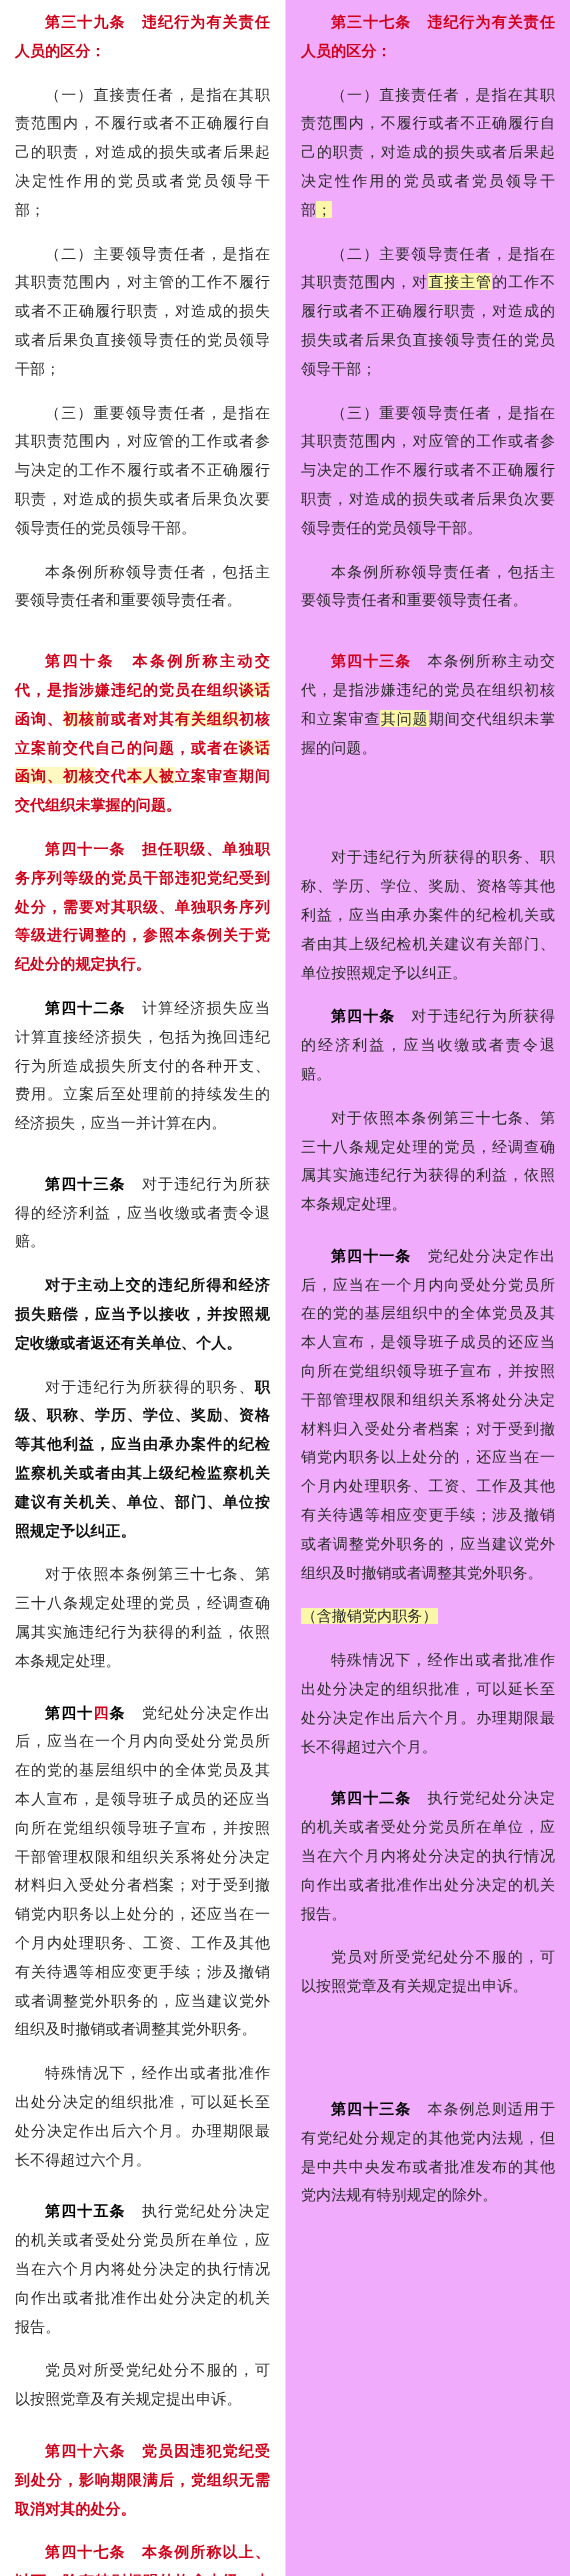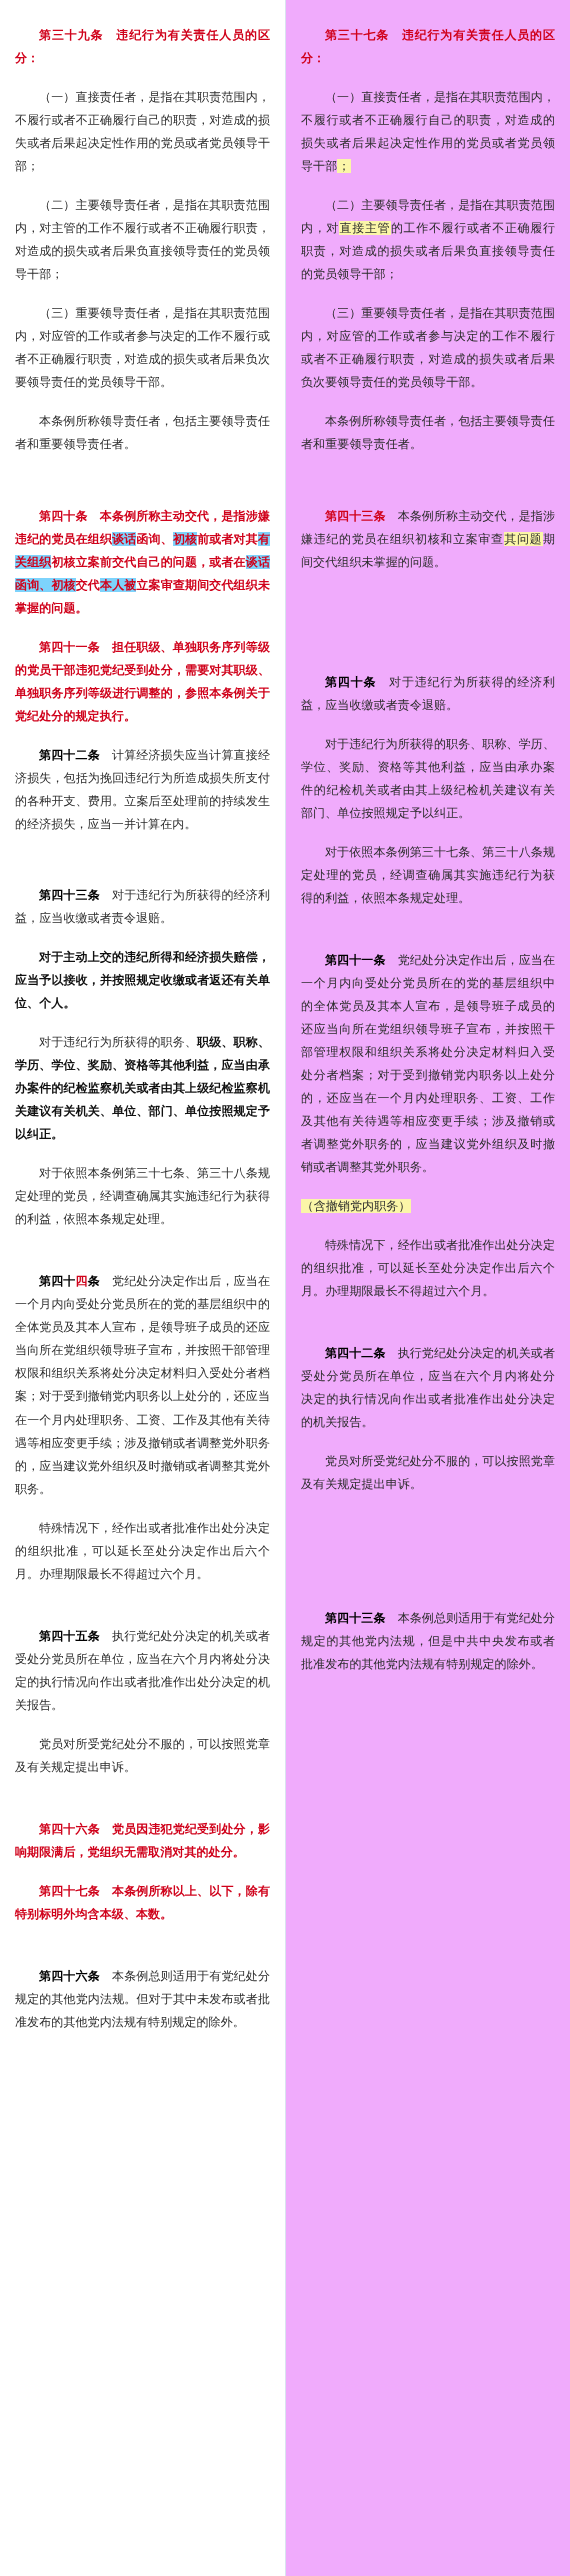--- a/index.html
+++ b/index.html
@@ -24,49 +24,50 @@
     padding: 8px 15px 23px 15px;
   }
   .col.left {
     background: #ffffff;
   }
   .col.right {
     background: #f0abfc;
     border-left: 0.6px solid #d9e3ef;
   }
   .para {
-    font-size: 12px;
+    font-size: 15px;
     line-height: 1.92;
     color: #2b2b2b;
     text-align: justify;
-    margin: 16px 0 15px 0;
+    margin: 0 0 15px 0;
     text-indent: 2em;
     letter-spacing: 0.1px;
   }
   .para.noindent {
     text-indent: 0;
+    font-family: Liberation Serif, serif;
   }
   .spacer-sm { height: 8px; }
   .spacer-md { height: 17px; }
   .spacer-lg { height: 30px; }
   .spacer-xl { height: 49px; }
   .art {
     font-weight: bold;
     color: #000;
   }
   .red {
     color: #d0021b;
     font-weight: bold;
   }
   .hl {
     background: #fbf6a8;
     padding: 0 0.6px;
   }
   .hl-red {
-    background: #7dd3fc;
+    background: #fef9c3;
     color: #d0021b;
     font-weight: bold;
     padding: 0 0;
   }
 </style>
 </head>
 <body>
 
 <div class="page">
 
@@ -170,25 +171,25 @@
 
     <p class="para">
       <span class="art red">第四十三条</span><span>　本条例所称主动交代，是指涉嫌违纪的党员在组织初核和立案审查</span><span class="hl">其问题</span><span>期间交代组织未掌握的问题。</span>
     </p>
 
     <div class="spacer-xl"></div>
 
 
     <div class="spacer-md"></div>
 
+    <p class="para"><span>对于违纪行为所获得的职务、职称、学历、学位、奖励、资格等其他利益，应当由承办案件的纪检机关或者由其上级纪检机关建议有关部门、单位按照规定予以纠正。</span></p>
+
     <p class="para">
       <span class="art">第四十条</span><span>　对于违纪行为所获得的经济利益，应当收缴或者责令退赔。</span>
     </p>
-
-    <p class="para"><span>对于违纪行为所获得的职务、职称、学历、学位、奖励、资格等其他利益，应当由承办案件的纪检机关或者由其上级纪检机关建议有关部门、单位按照规定予以纠正。</span></p>
 
     <p class="para"><span>对于依照本条例第三十七条、第三十八条规定处理的党员，经调查确属其实施违纪行为获得的利益，依照本条规定处理。</span></p>
 
     <div class="spacer-sm"></div>
 
     <p class="para">
       <span class="art">第四十一条</span><span>　党纪处分决定作出后，应当在一个月内向受处分党员所在的党的基层组织中的全体党员及其本人宣布，是领导班子成员的还应当向所在党组织领导班子宣布，并按照干部管理权限和组织关系将处分决定材料归入受处分者档案；对于受到撤销党内职务以上处分的，还应当在一个月内处理职务、工资、工作及其他有关待遇等相应变更手续；涉及撤销或者调整党外职务的，应当建议党外组织及时撤销或者调整其党外职务。</span>
     </p>
 
     <p class="para noindent">

